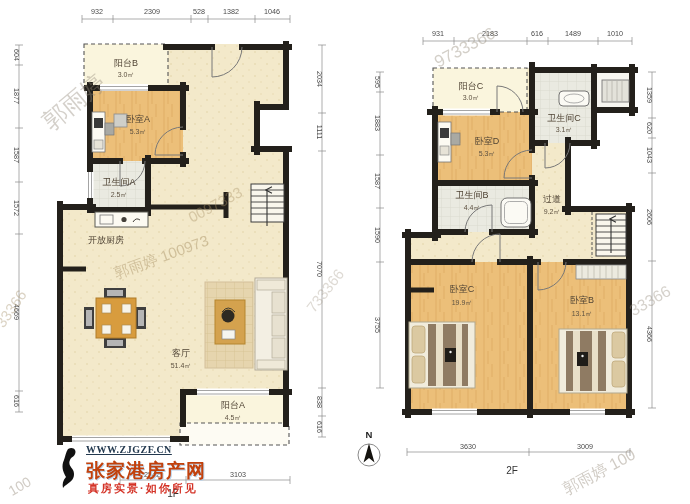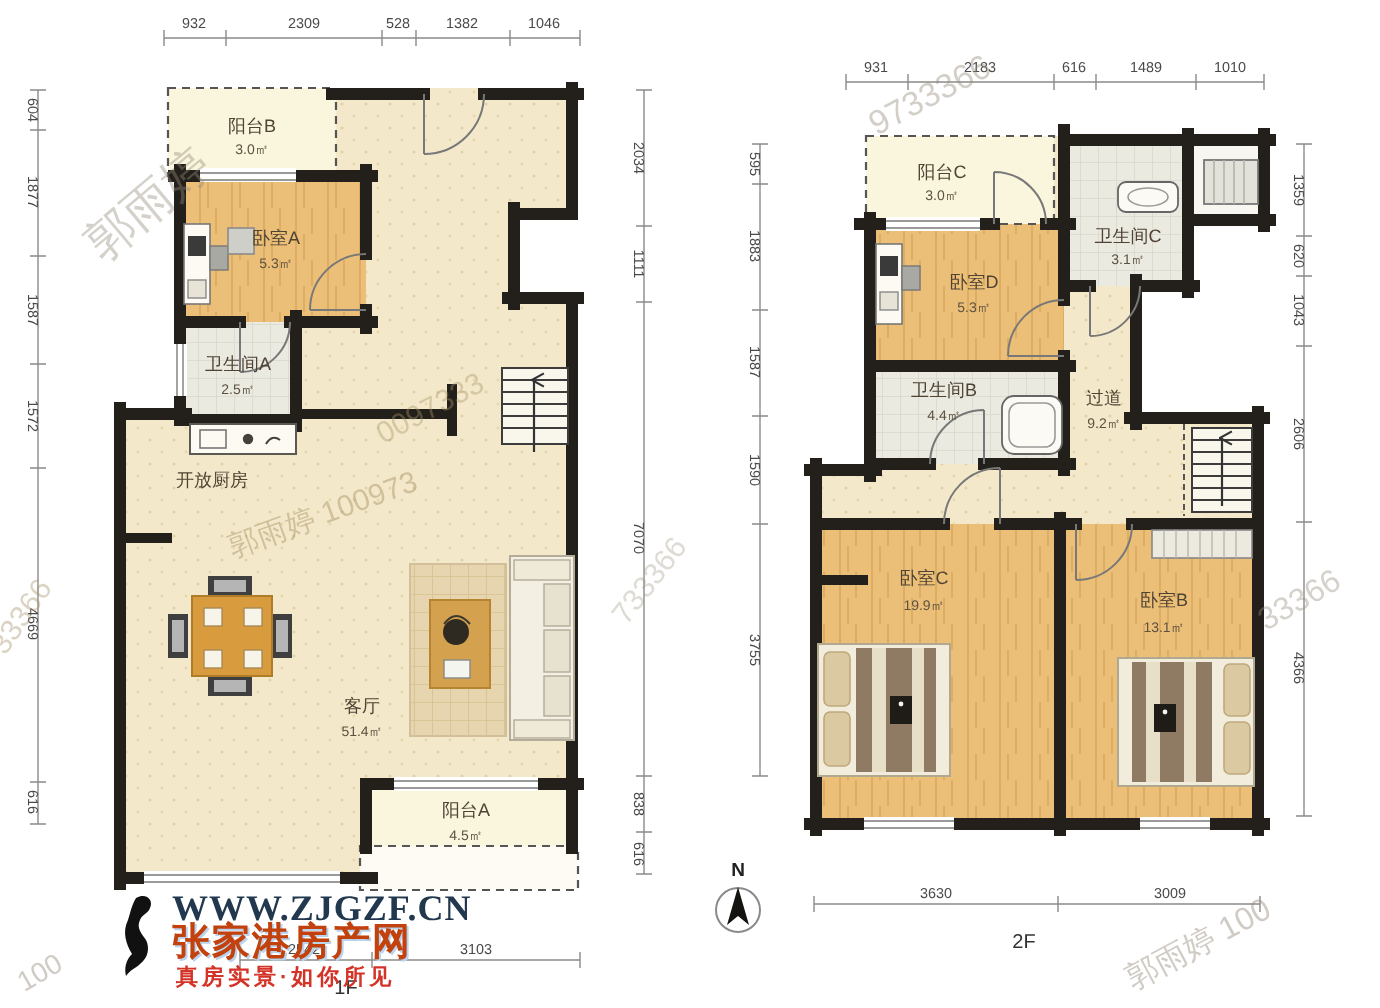--- a/index.html
+++ b/index.html
@@ -6,21 +6,21 @@
   #stage{position:relative;width:690px;height:504px;background:#ffffff;overflow:hidden;
          font-family:"Liberation Sans","DejaVu Sans",sans-serif;margin:0 auto;}
   #stage svg{position:absolute;left:0;top:0;}
   .wm{position:absolute;pointer-events:none;white-space:nowrap;font-family:"Liberation Sans",sans-serif;}
   .alliance{position:absolute;left:256px;top:216px;font-size:46px;letter-spacing:1px;
             font-family:"Liberation Sans",sans-serif;opacity:.85;pointer-events:none;}
   .alliance .a1{color:#e7aba4;}
   .alliance .a2{color:#d3d3d3;}
   .logo{position:absolute;left:52px;top:443px;width:200px;pointer-events:none;}
   .logo .web{position:absolute;left:34px;top:1px;font-family:"Liberation Serif","DejaVu Serif",serif;
-             font-size:18px;font-weight:600;color:#22384e;letter-spacing:.5px;}
+             font-size:10px;font-weight:600;color:#22384e;letter-spacing:.5px;text-decoration:underline;}
   .logo .site{position:absolute;left:34px;top:15px;font-size:19px;font-weight:800;color:#c2410c;
               letter-spacing:1px;text-shadow:1px 1px 0 #b9d3ec;}
   .logo .slogan{position:absolute;left:36px;top:38px;font-size:11px;font-weight:700;color:#d43327;
                 letter-spacing:2px;}
   text{font-family:"Liberation Sans","DejaVu Sans",sans-serif;}
   .dimt{font-size:7.2px;fill:#4a4a4a;}
   .rlab{font-size:9px;fill:#4f4334;}
   .rarea{font-size:7px;fill:#5d5141;}
   .flab{font-size:10px;fill:#333;}
 </style>

